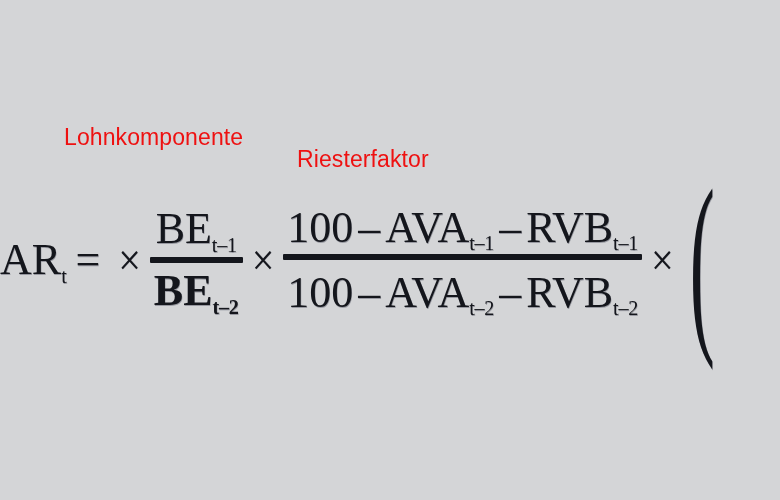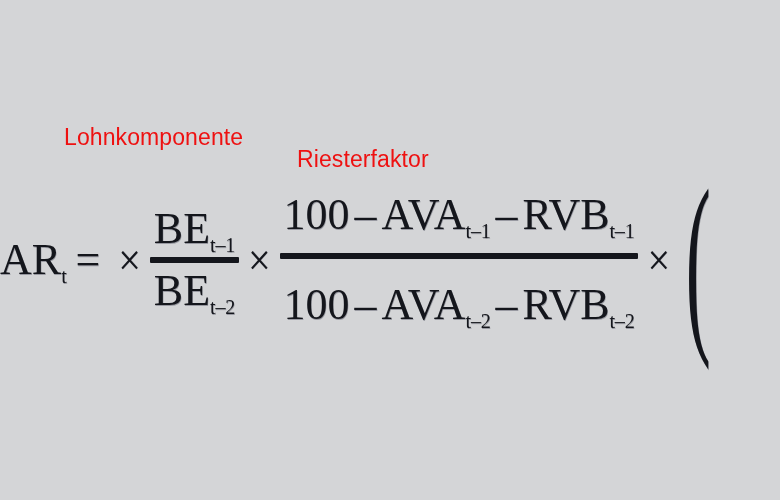--- a/index.html
+++ b/index.html
@@ -103,31 +103,31 @@
     justify-content: center;
     vertical-align: middle;
     line-height: 1;
   }
   .frac .num,
   .frac .den {
     display: block;
     padding: 0 4px;
     white-space: nowrap;
   }
-  .frac .num { padding-bottom: 16px; }
-  .frac .den { padding-top: 24px; }
+  .frac .num { padding-bottom: 4px; }
+  .frac .den { padding-top: 11px; }
   .frac .bar {
     display: block;
     width: 100%;
     height: 6px;
     background: #14161c;
     border-radius: 1px;
   }
   .frac.small .num { padding-bottom: 6px; }
-  .frac.small .den { padding-top: 6px; }
+  .frac.small .den { padding-top: 6px; font-weight: bold; }
 
   
   .paren {
     display: inline-block;
     font-family: "Liberation Serif", serif;
     font-weight: 400;
     line-height: 0.72;
     transform-origin: center center;
   }
   .paren.outer {

